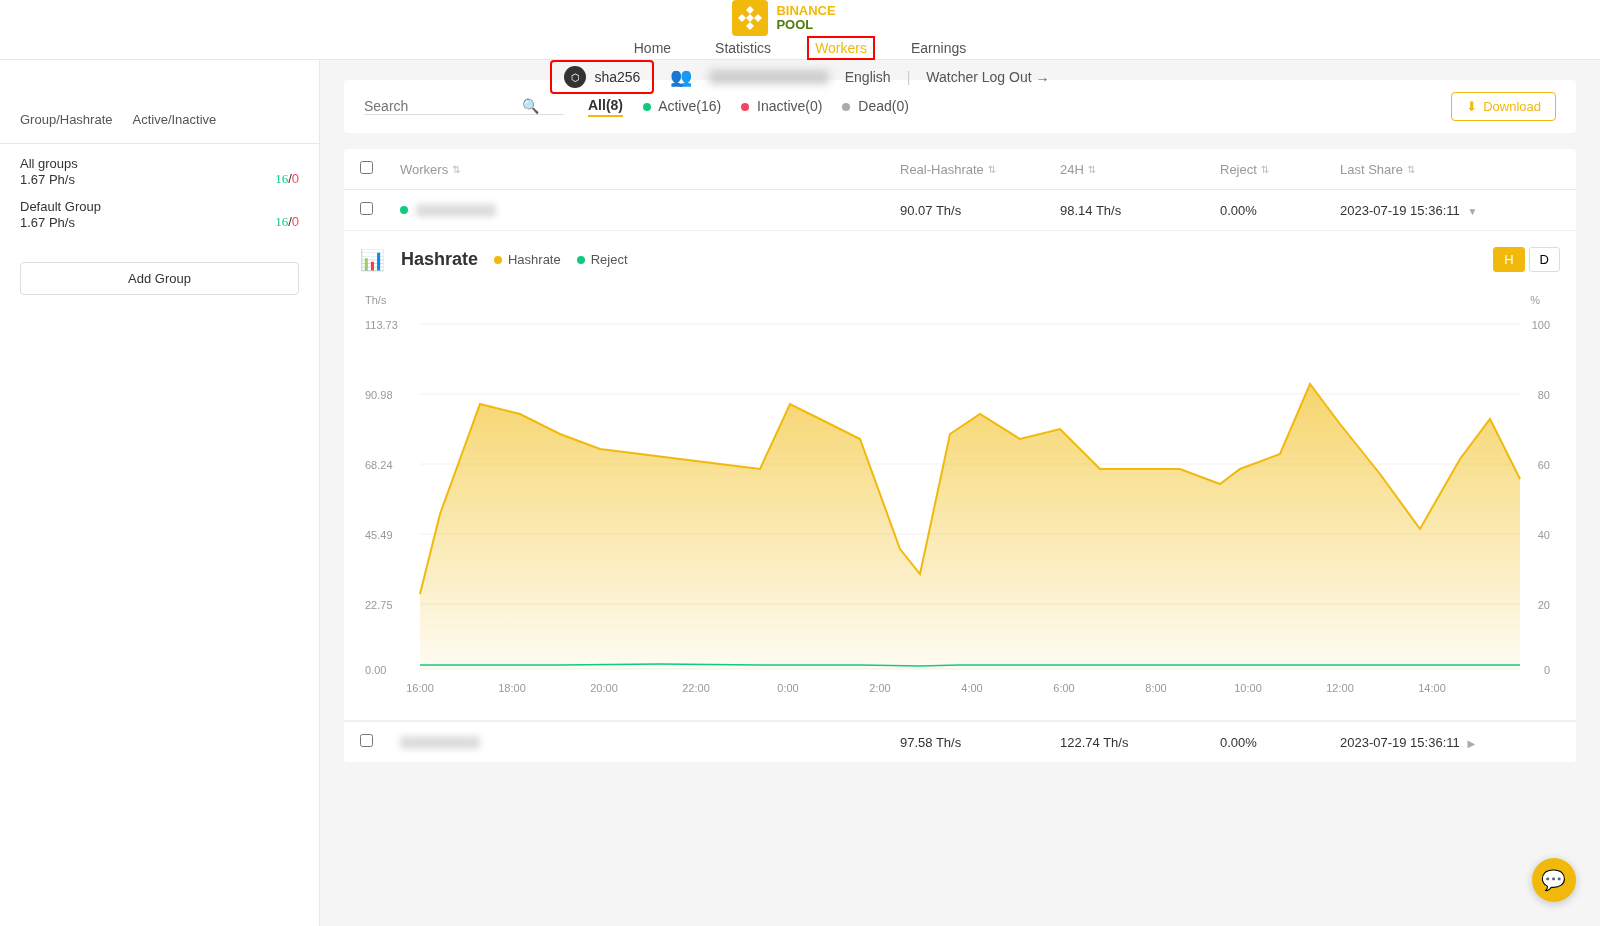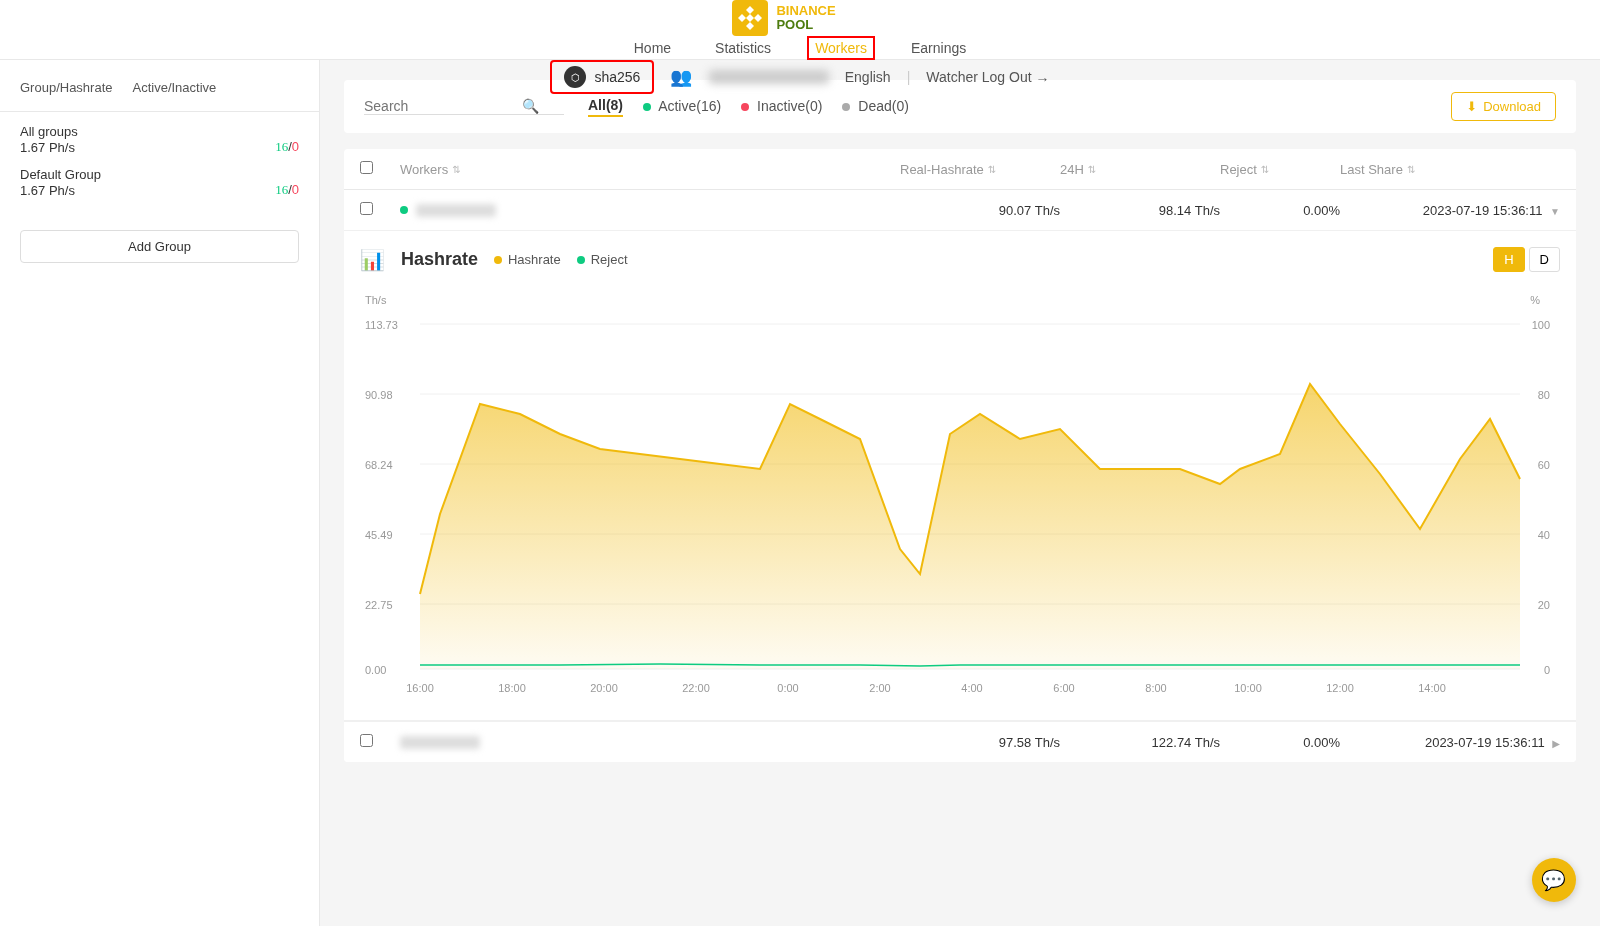--- a/index.html
+++ b/index.html
@@ -107,20 +107,21 @@
       background: #fff;
       border-right: 1px solid #e8e8e8;
       padding: 20px 0;
       flex-shrink: 0;
     }
     .sidebar-header {
       display: flex;
       padding: 0 20px 12px;
       gap: 20px;
       border-bottom: 1px solid #e8e8e8;
+      margin-top: 32px;
     }
     .sidebar-tab {
       font-size: 13px;
       color: #555;
       cursor: pointer;
       padding-bottom: 4px;
     }
     .sidebar-groups {
       padding: 12px 20px;
     }
@@ -266,21 +267,21 @@
       background: #0ecb81;
       flex-shrink: 0;
     }
     .worker-blur {
       width: 80px;
       height: 13px;
       background: #ddd;
       border-radius: 3px;
       filter: blur(3px);
     }
-    .col-val { font-size: 13px; color: #333; text-align: right; }
+    .col-val { font-size: 13px; color: #333; }
     .expand-btn { color: #aaa; cursor: pointer; font-size: 10px; margin-left: 4px; }
 
     
     .chart-container {
       background: #fff;
       padding: 16px;
       border-bottom: 1px solid #f0f0f0;
     }
     .chart-header {
       display: flex;

